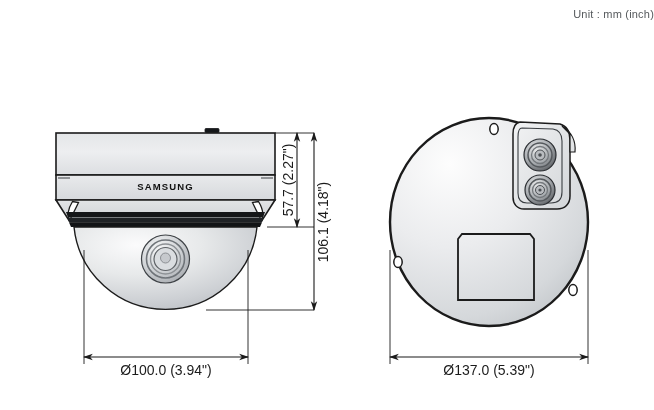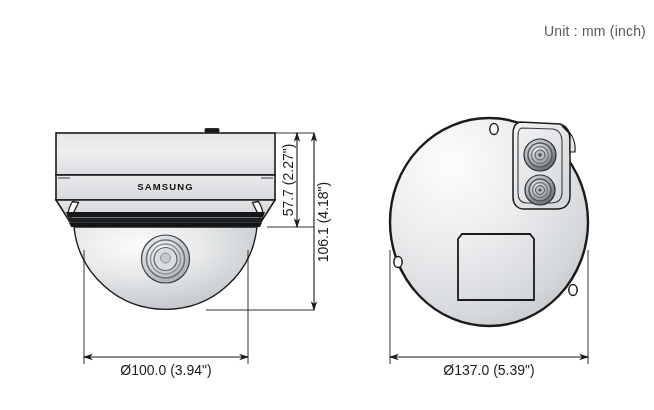--- a/index.html
+++ b/index.html
@@ -10,27 +10,26 @@
   #canvas {
     position: relative;
     width: 654px;
     height: 410px;
     background: #ffffff;
     font-family: "Liberation Sans", sans-serif;
     overflow: hidden;
   }
   #unit-label {
     position: absolute;
-    right: 8px;
+    right: 0;
     top: 8px;
-    font-size: 14px;
+    font-size: 11px;
     color: #55595c;
     letter-spacing: 0.2px;
     white-space: nowrap;
-    margin-top: 15px;
   }
   svg.draw {
     position: absolute;
     left: 0;
     top: 0;
     width: 654px;
     height: 410px;
   }
   .dimtext {
     font-family: "Liberation Sans", sans-serif;

